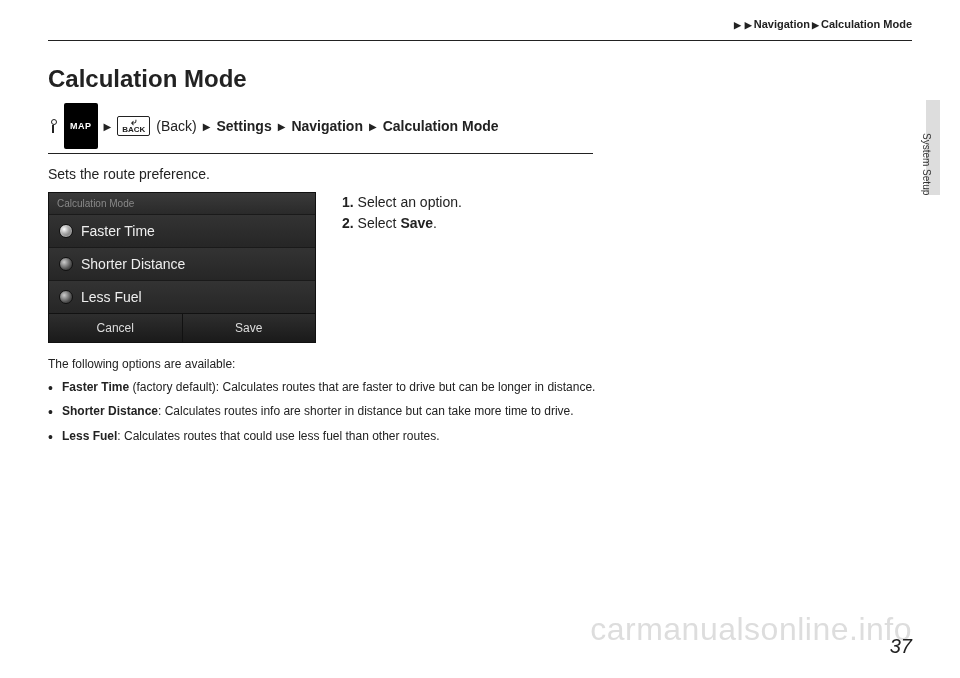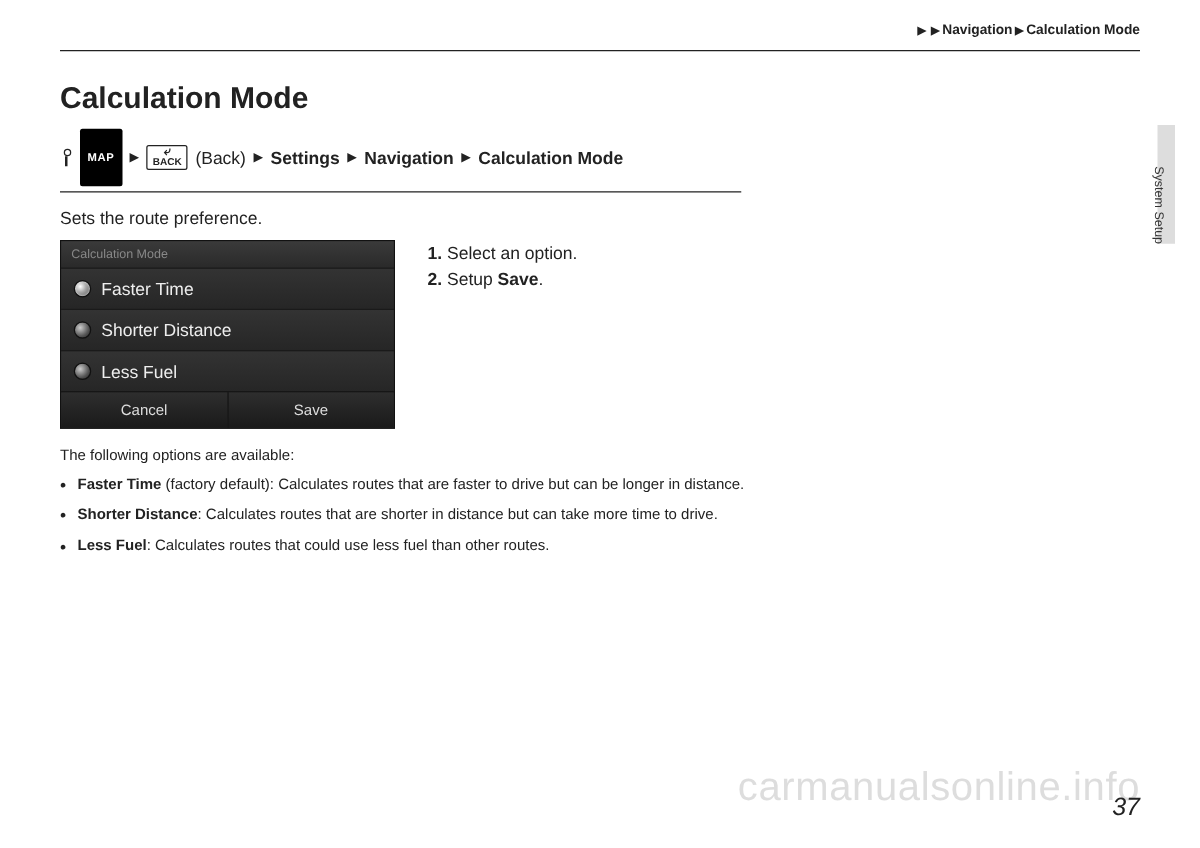--- a/index.html
+++ b/index.html
@@ -276,33 +276,33 @@
       </div>
     </div>
 
     <div class="steps">
       <div>
         <span class="num">1.</span>
         <span>Select an option.</span>
       </div>
       <div>
         <span class="num">2.</span>
-        <span>Setup </span><span class="bold">Save</span><span>.</span>
+        <span>Select </span><span class="bold">Save</span><span>.</span>
       </div>
     </div>
   </div>
 
   <div class="desc">
     <div>The following options are available:</div>
     <ul>
       <li>
         <b>Faster Time</b><span> (factory default): Calculates routes that are faster to drive but can be longer in distance.</span>
       </li>
       <li>
-        <b>Shorter Distance</b><span>: Calculates routes that are shorter in distance but can take more time to drive.</span>
+        <b>Shorter Distance</b><span>: Calculates routes info are shorter in distance but can take more time to drive.</span>
       </li>
       <li>
         <b>Less Fuel</b><span>: Calculates routes that could use less fuel than other routes.</span>
       </li>
     </ul>
   </div>
 
   <div class="watermark">carmanualsonline.info</div>
   <div class="page-number">37</div>
 </div>

